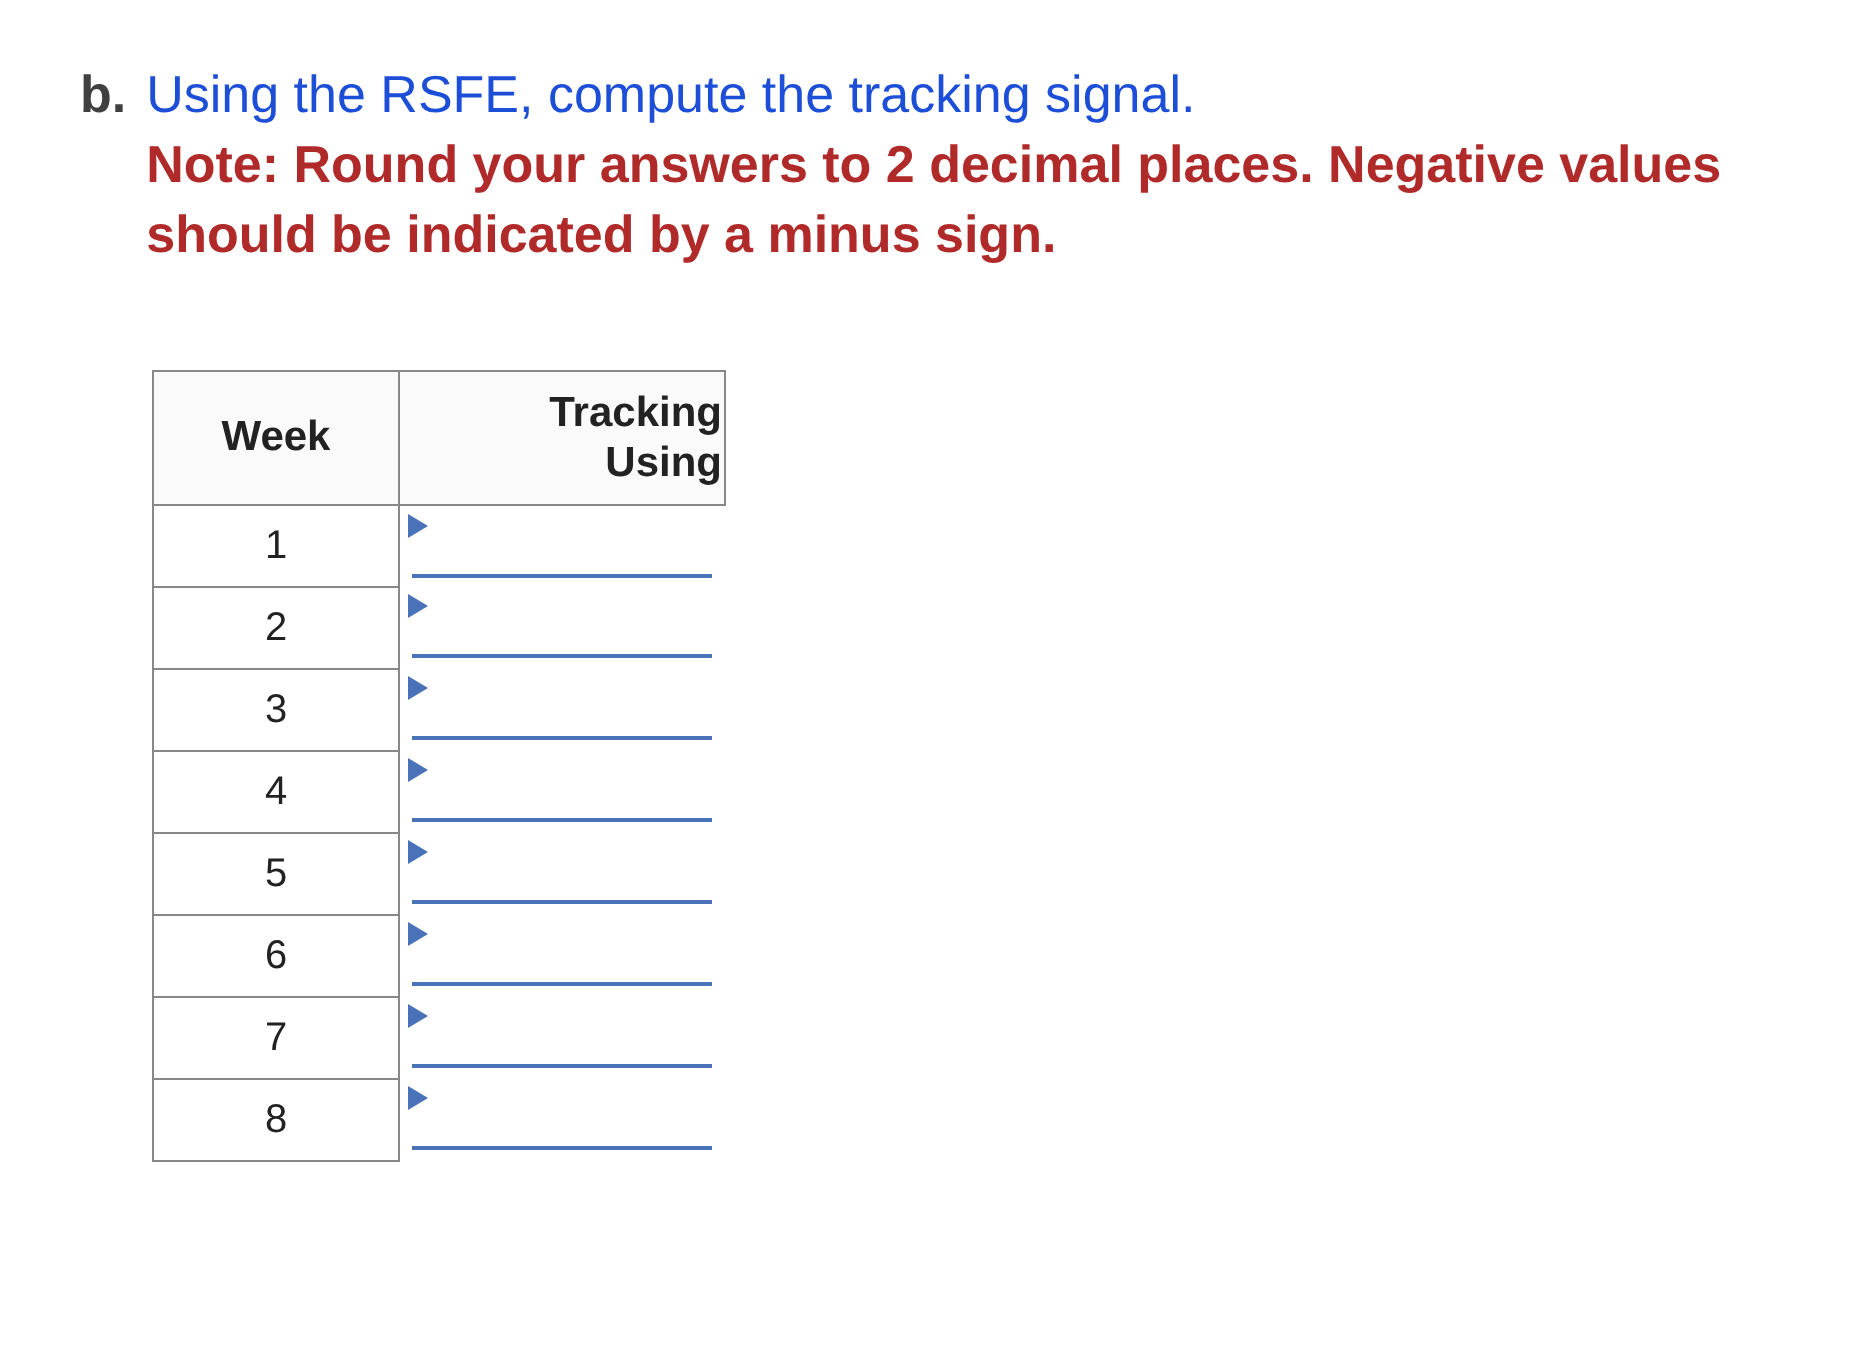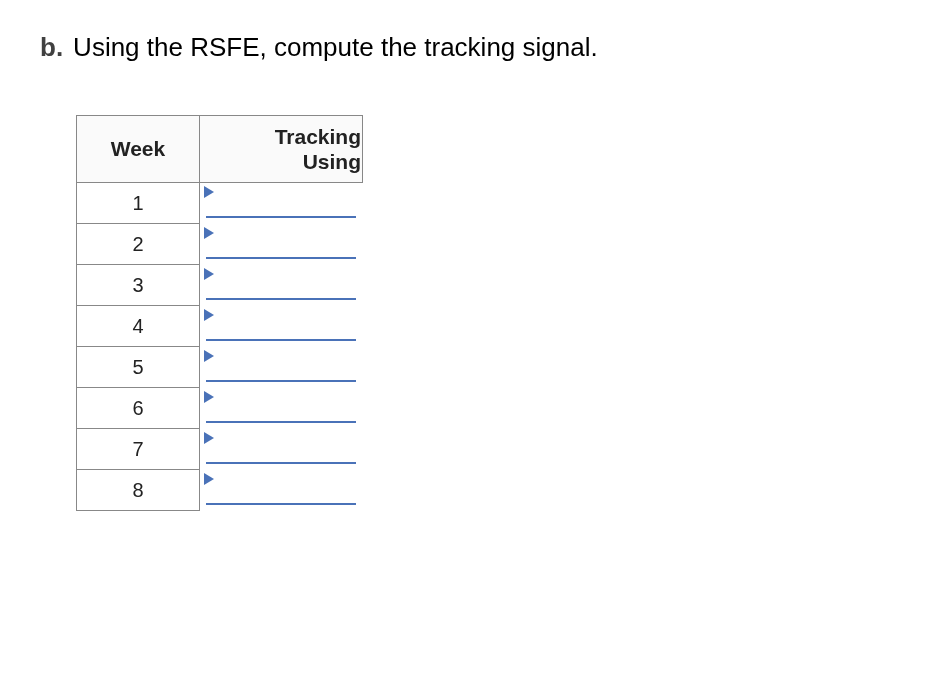--- a/index.html
+++ b/index.html
@@ -16,21 +16,21 @@
     gap: 10px;
   }
   .qnum {
     font-weight: bold;
     color: #404040;
     font-size: 26px;
     line-height: 1.35;
     flex-shrink: 0;
   }
   .qtext {
-    color: #000000;
+    color: #1d4ed8;
     font-size: 26px;
     line-height: 1.35;
   }
   .note {
     color: #b02a2a;
     font-weight: bold;
     font-size: 26px;
     line-height: 1.35;
   }
   .table-area {
@@ -87,20 +87,21 @@
     border-color: transparent transparent transparent #4a72b8;
   }
 </style>
 </head>
 <body>
 
 <div class="question-wrap">
   <div class="qnum">b.</div>
   <div>
     <span class="qtext">Using the RSFE, compute the tracking signal.</span><br>
+    <span class="note">Note: Round your answers to 2 decimal places. Negative values should be indicated by a minus sign.</span>
   </div>
 </div>
 
 <div class="table-area">
   <table>
     <thead>
       <tr>
         <th class="week-h">Week</th>
         <th class="track-h">
           <span>Tracking</span><br>

